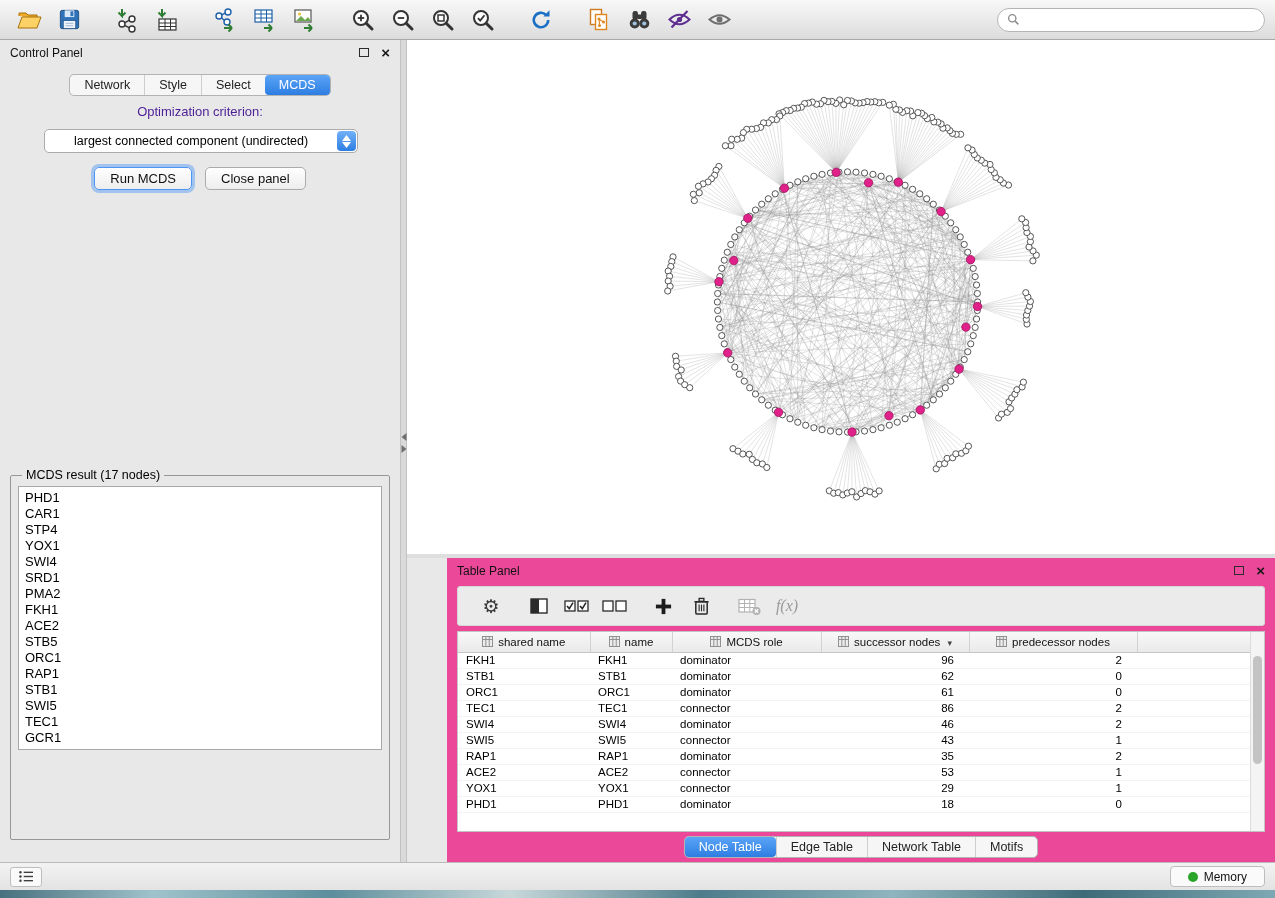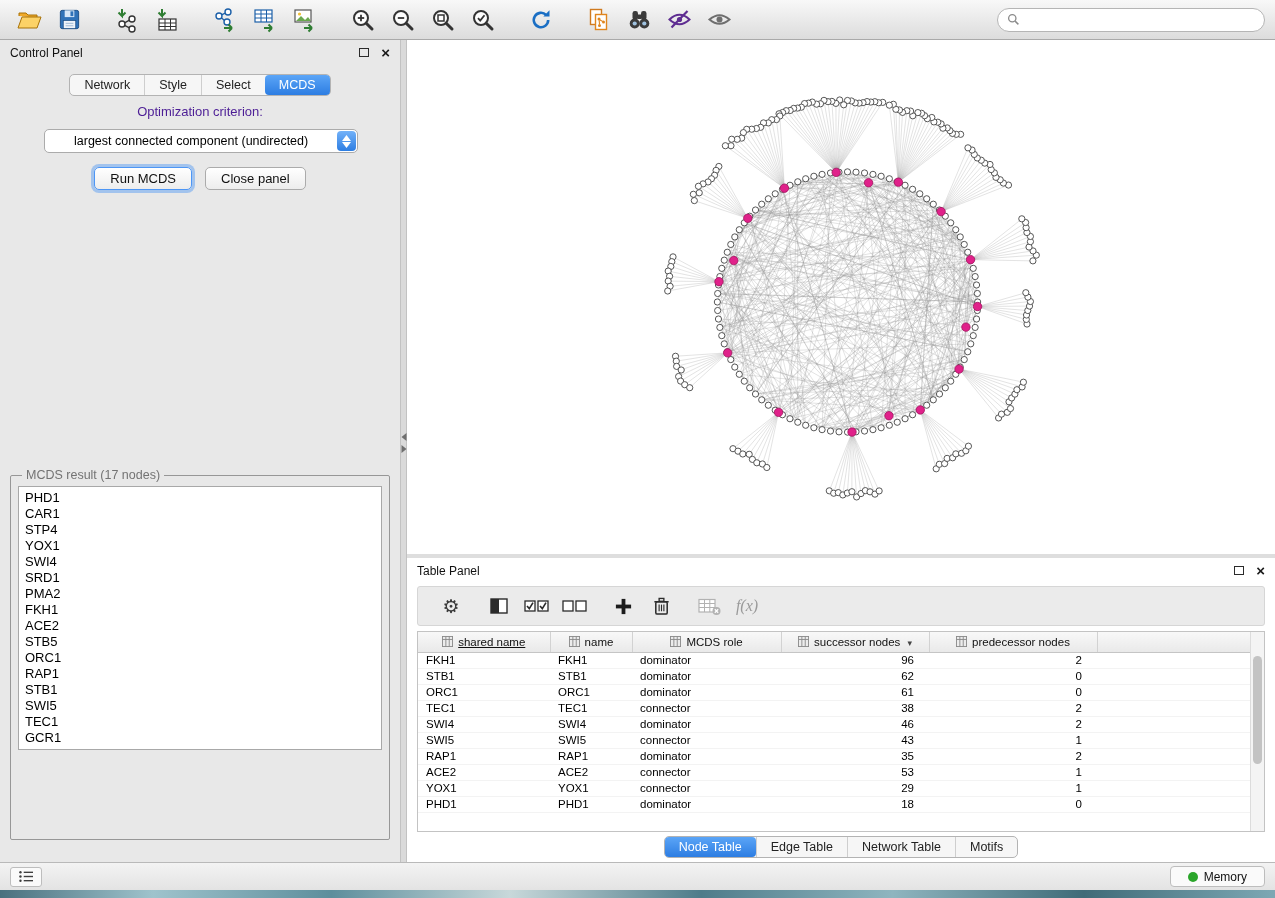--- a/index.html
+++ b/index.html
@@ -40,42 +40,42 @@
              background:linear-gradient(#73b2f9,#2d7de2); display:flex; flex-direction:column; align-items:center; justify-content:center; gap:1px; }
   .stepper svg { display:block; }
 
   .btn-row { display:flex; justify-content:center; gap:13px; margin-top:14px; }
   .mac-btn { font-family:"Liberation Sans",sans-serif; font-size:13px; padding:3px 15px; color:#111;
              background:linear-gradient(#ffffff,#ededed); border:1px solid #ababab; border-radius:5px; cursor:pointer; }
   .mac-btn.focus-ring { border-color:#4d96f5; box-shadow:0 0 0 3px rgba(77,150,245,.45); }
 
   .result-group { margin:auto 10px 22px 10px; height:372px; border:1px solid #979797; border-radius:2px;
                   padding:4px 7px 8px 7px; display:flex; flex-direction:column; background:#e8e8e8; }
-  .result-group legend { font-size:12.5px; padding:0 4px; margin-left:4px; color:#737373; }
+  .result-group legend { font-size:12.5px; padding:0 4px; margin-left:4px; color:#000000; }
   .result-list { flex:1; background:#fff; border:1px solid #a8a8a8; overflow:hidden; padding:3px 6px; }
   .result-list div { font-size:13px; line-height:16px; color:#000; }
 
   
   .v-divider { width:7px; background:#dadada; border-left:1px solid #c2c2c2; border-right:1px solid #c2c2c2; position:relative; }
   .div-handle { position:absolute; top:49%; left:50%; transform:translate(-50%,-50%); display:flex; flex-direction:column; gap:4px; align-items:center; }
   .tri-l { width:0; height:0; border-top:4px solid transparent; border-bottom:4px solid transparent; border-right:5px solid #6f6f6f; }
   .tri-r { width:0; height:0; border-top:4px solid transparent; border-bottom:4px solid transparent; border-left:5px solid #6f6f6f; }
 
   
   .right-col { flex:1; display:flex; flex-direction:column; min-width:0; }
   .network-window { height:518px; display:flex; flex-direction:column; border-bottom:4px solid #dedede; }
   .net-titlebar { height:18px; flex:none; background:linear-gradient(#efefef,#d7d7d7); border-bottom:1px solid #b2b2b2;
                   display:flex; align-items:center; padding:0 9px; position:relative; }
   .tl { width:11px; height:11px; border-radius:50%; margin-right:8px; cursor:pointer; }
   .net-title { position:absolute; left:0; right:0; text-align:center; font-size:12px; color:#111; pointer-events:none; }
   .net-canvas { flex:1; background:#fff; position:relative; min-height:0; }
   .net-canvas svg { width:100%; height:100%; display:block; }
 
   
-  .table-panel { flex:1; display:flex; flex-direction:column; background:#ffffff; min-height:0; }
+  .table-panel { flex:1; display:flex; flex-direction:column; background:#ec4899; min-height:0;margin-left:40px; }
   .table-toolbar { height:40px; margin:3px 10px 0; background:#ebebeb; border:1px solid #d6d6d6; border-radius:3px;
                    display:flex; align-items:center; padding:0 14px; gap:0; flex:none; }
   .ttbtn { width:38px; height:34px; display:flex; align-items:center; justify-content:center; background:transparent; border:none; cursor:pointer; }
   .ttgap { width:10px; }
   .gear-glyph { font-family:"DejaVu Sans",sans-serif; font-size:19px; color:#3a3a3a; line-height:1; }
   .fx { font-family:"Liberation Serif",serif; font-style:italic; font-size:16px; color:#9a9a9a; }
 
   .table-wrap { flex:1; margin:5px 10px 0; background:#fff; border:1px solid #c3c3c3; position:relative; overflow:hidden; min-height:0; }
   table { border-collapse:collapse; width:calc(100% - 14px); table-layout:fixed; }
   thead th { height:20px; background:linear-gradient(#f8f8f8,#e9e9e9); border-right:1px solid #d2d2d2; border-bottom:1px solid #c5c5c5;
@@ -1216,21 +1216,21 @@
           </button>
           <button class="ttbtn">
             <span class="fx">f(x)</span>
           </button>
         </div>
 
         <div class="table-wrap">
           <table>
             <thead>
                 <tr id="table-header-row">
-                  <th style="width: 132px; text-decoration: underline;"><svg class="hgrid" width="11" height="11" viewBox="0 0 12 12">
+                  <th style="width: 132px;"><svg class="hgrid" width="11" height="11" viewBox="0 0 12 12">
                       <rect x="0.5" y="0.5" width="11" height="11" fill="#ececec" stroke="#8a8a8a"></rect>
                       <line x1="0.5" y1="3.8" x2="11.5" y2="3.8" stroke="#8a8a8a"></line>
                       <line x1="4.2" y1="0.5" x2="4.2" y2="11.5" stroke="#8a8a8a"></line>
                       <line x1="7.9" y1="0.5" x2="7.9" y2="11.5" stroke="#8a8a8a"></line>
                     </svg><span>shared name</span></th>
                   <th style="width: 82px;"><svg class="hgrid" width="11" height="11" viewBox="0 0 12 12">
                       <rect x="0.5" y="0.5" width="11" height="11" fill="#ececec" stroke="#8a8a8a"></rect>
                       <line x1="0.5" y1="3.8" x2="11.5" y2="3.8" stroke="#8a8a8a"></line>
                       <line x1="4.2" y1="0.5" x2="4.2" y2="11.5" stroke="#8a8a8a"></line>
                       <line x1="7.9" y1="0.5" x2="7.9" y2="11.5" stroke="#8a8a8a"></line>
@@ -1278,21 +1278,21 @@
                   <td>ORC1</td>
                   <td>dominator</td>
                   <td class="num">61</td>
                   <td class="num">0</td>
                   <td></td>
                 </tr>
                 <tr>
                   <td>TEC1</td>
                   <td>TEC1</td>
                   <td>connector</td>
-                  <td class="num">38</td>
+                  <td class="num">86</td>
                   <td class="num">2</td>
                   <td></td>
                 </tr>
                 <tr>
                   <td>SWI4</td>
                   <td>SWI4</td>
                   <td>dominator</td>
                   <td class="num">46</td>
                   <td class="num">2</td>
                   <td></td>

